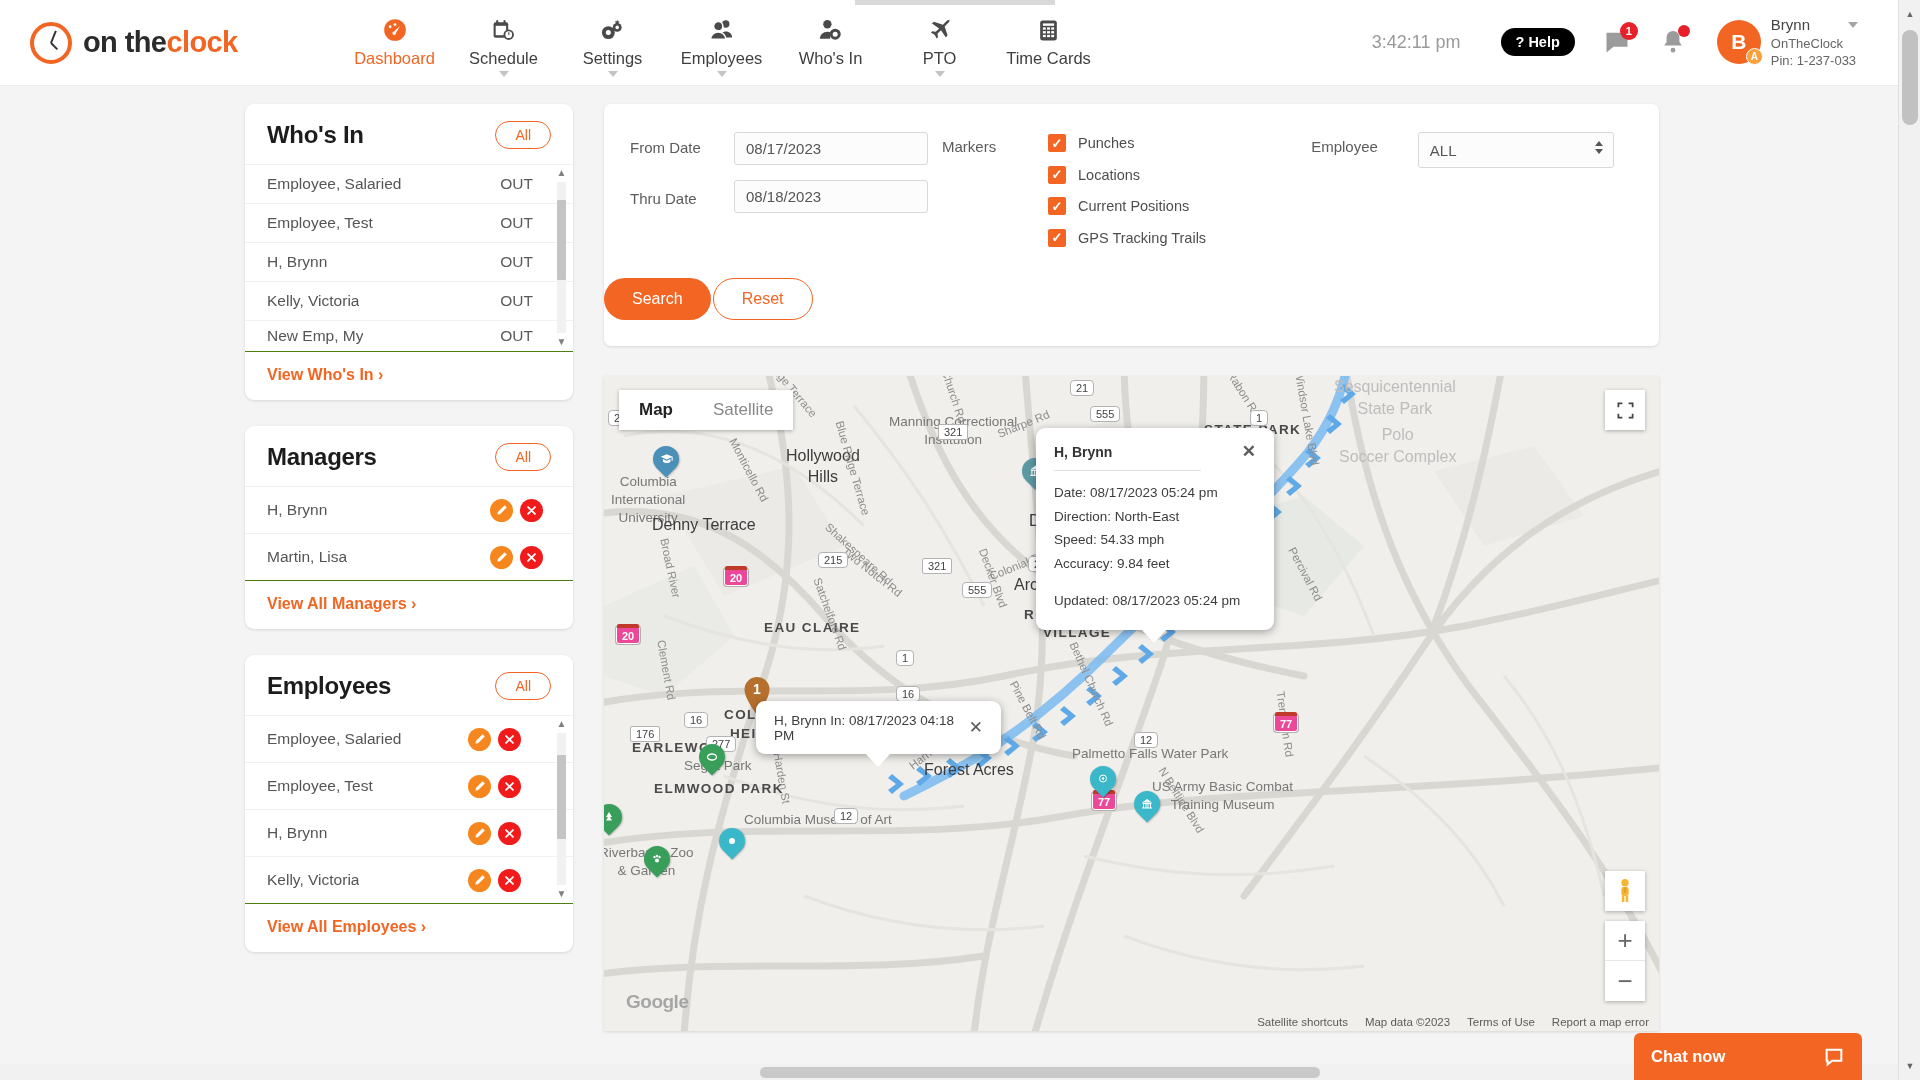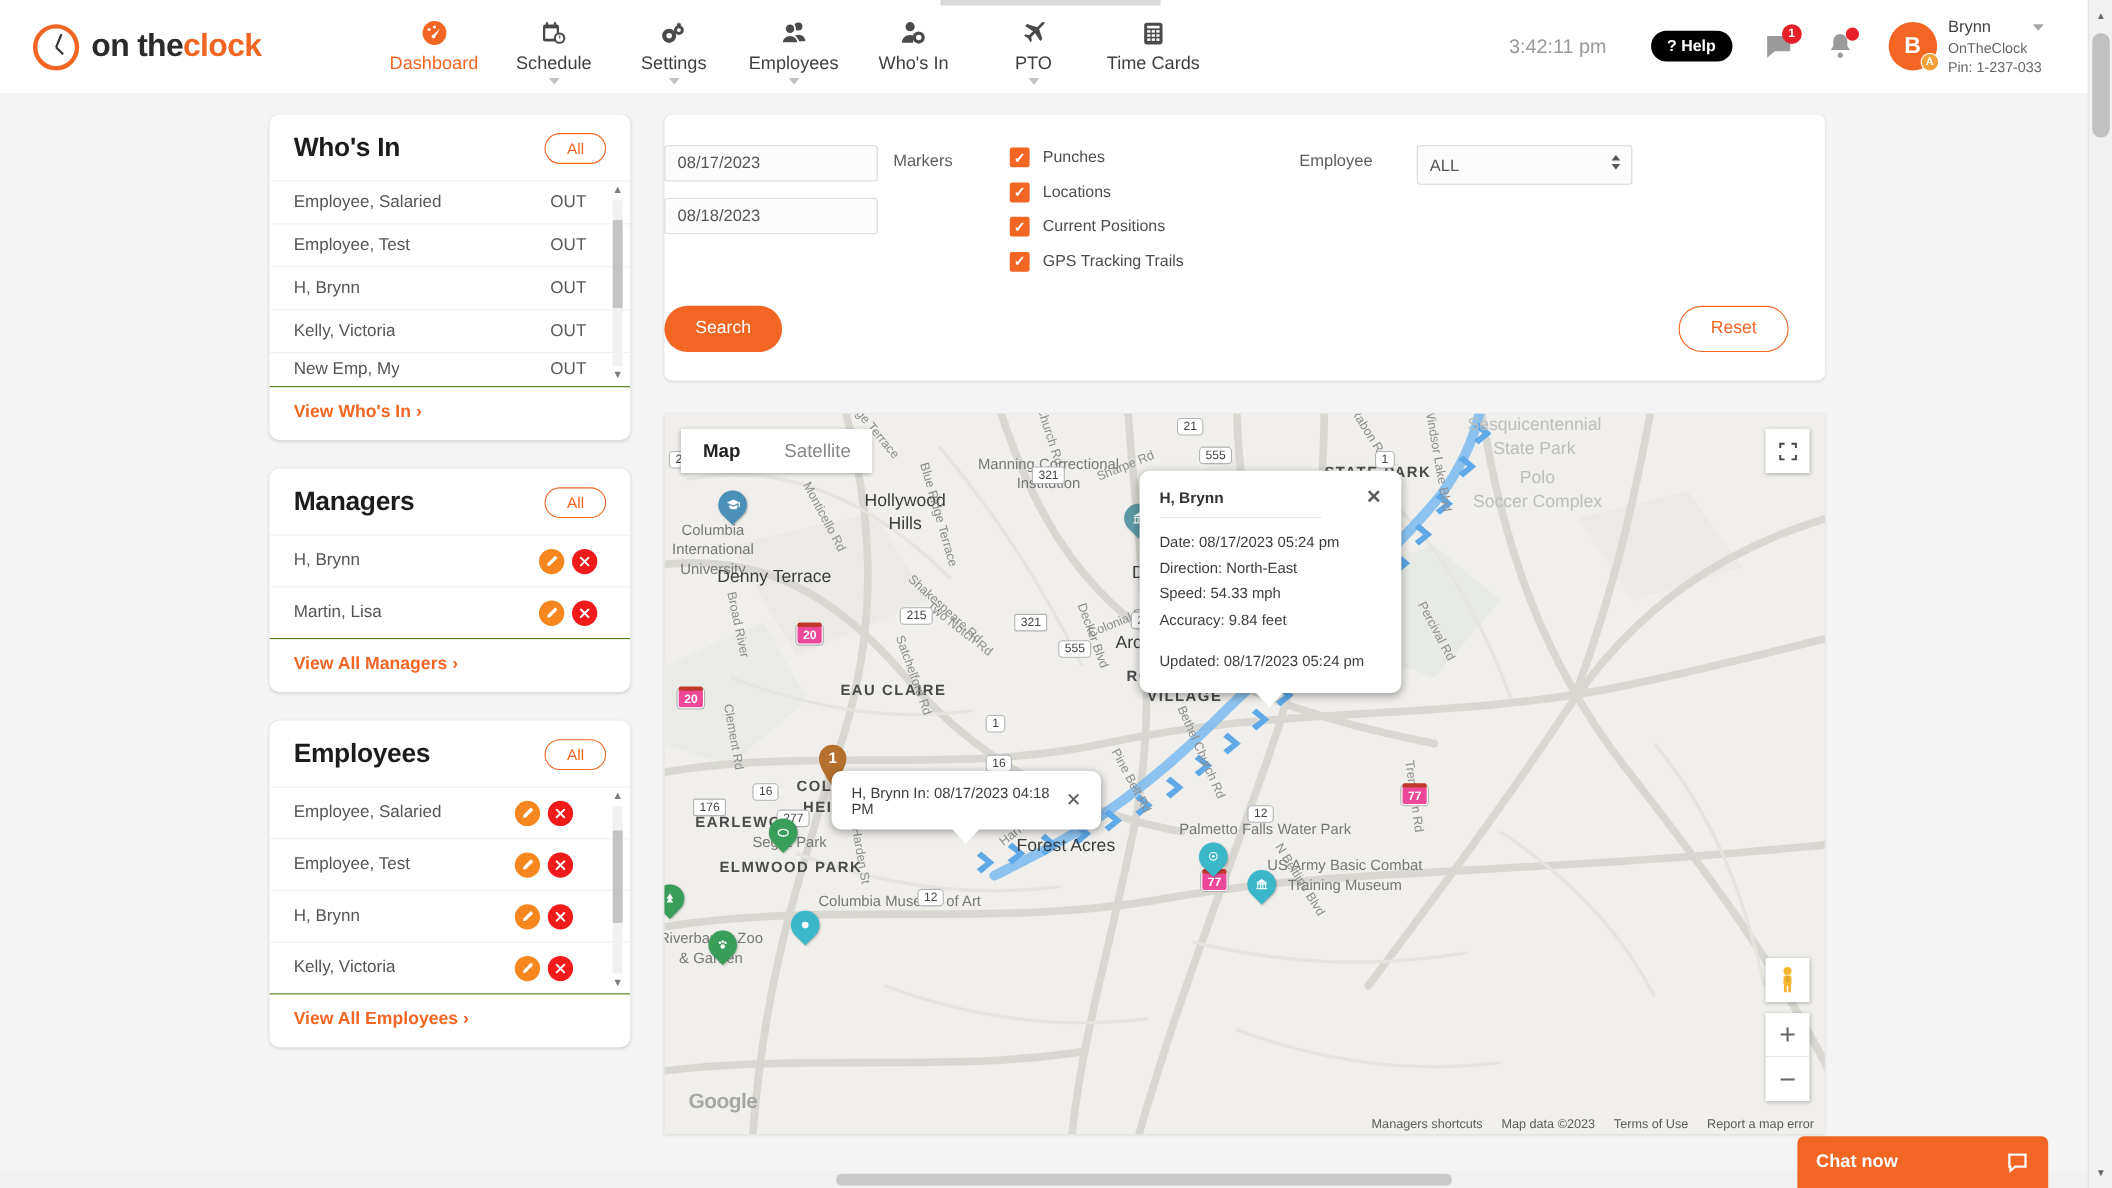--- a/index.html
+++ b/index.html
@@ -172,21 +172,21 @@
     font-family:"Liberation Sans", sans-serif;
   }
   .sel-arrows {
     position:absolute; right:11px; top:9px; pointer-events:none;
     display:flex; flex-direction:column; gap:3px; color:#555;
   }
   .sel-arrows i { display:block; width:0;height:0;border-left:4px solid transparent;border-right:4px solid transparent; }
   .sel-arrows i.up { border-bottom:5px solid #555; }
   .sel-arrows i.dn { border-top:5px solid #555; }
 
-  .btn-row { display:flex; justify-content:space-between; padding:0 33px 26px 0; gap:14px; }
+  .btn-row { display:flex; justify-content:flex-start; padding:0 33px 26px 0; gap:2px; }
   .btn {
     border-radius:21px; font-size:16px; padding:11px 28px; cursor:pointer;
     font-family:"Liberation Sans", sans-serif;
   }
   .btn-primary { background:#f26522; color:#fff; border:none; }
   .btn-outline { background:#fff; color:#f26522; border:1.6px solid #f26522; }
 
   
   .map-shell {
     position:absolute; left:604px; top:376px; width:1055px; height:655px;
@@ -650,20 +650,24 @@
       <div class="card-foot">
         <a>View All Employees ›</a>
       </div>
     </div>
   </div>
 
   <div class="main">
     <div class="panel">
 
       <div class="filters">
+        <div class="fcol-labels">
+          <div class="flabel">From Date</div>
+          <div class="flabel second">Thru Date</div>
+        </div>
         <div class="fcol-inputs">
           <input class="finput" type="text" value="08/17/2023" style="">
           <div class="fgap"></div>
           <input class="finput" type="text" value="08/18/2023" style="">
         </div>
 
         <div class="markers-label">Markers</div>
         <div class="markers-list">
           <div class="mrow">
             <span class="chk">✓</span>
@@ -789,21 +793,21 @@
       </svg>
     </div>
 
     <div class="zoomctl">
       <div>+</div>
       <div>−</div>
     </div>
 
     <div class="gwatermark">Google</div>
     <div class="map-attr">
-      <span>Managers shortcuts</span>
+      <span>Satellite shortcuts</span>
       <span>Map data ©2023</span>
       <span>Terms of Use</span>
       <span>Report a map error</span>
     </div>
 
     <div class="pin teal" style="left:418px; top:82px;">
       <div class="pin-body">
           <svg width="13" height="13" viewBox="0 0 24 24" fill="#fff">
             <path d="M3 10h18v2H3zM4 12h2v7H4zM9 12h2v7H9zM13 12h2v7h-2zM18 12h2v7h-2zM2 19h20v2H2zM12 2 22 9H2z"></path>
           </svg>

